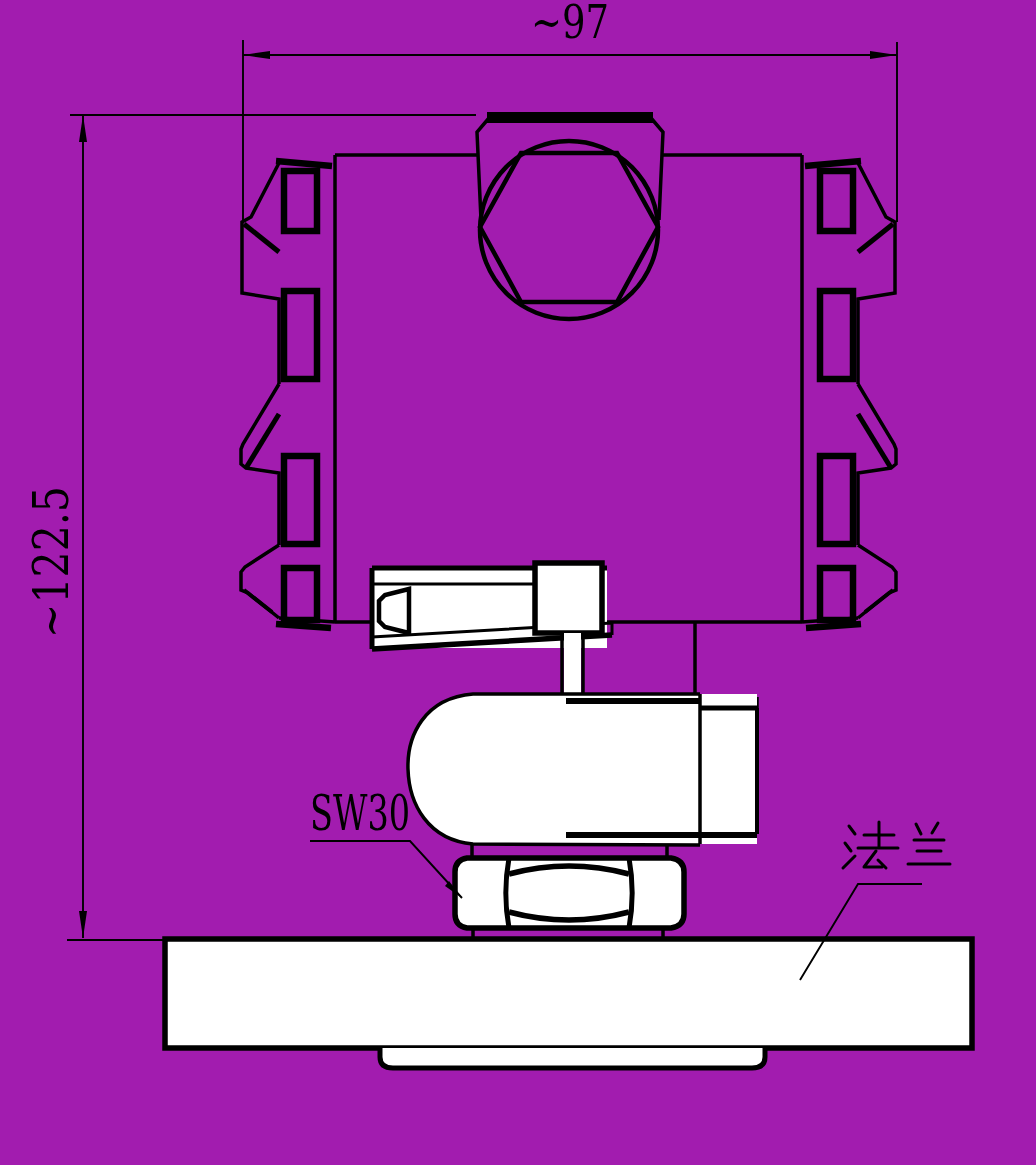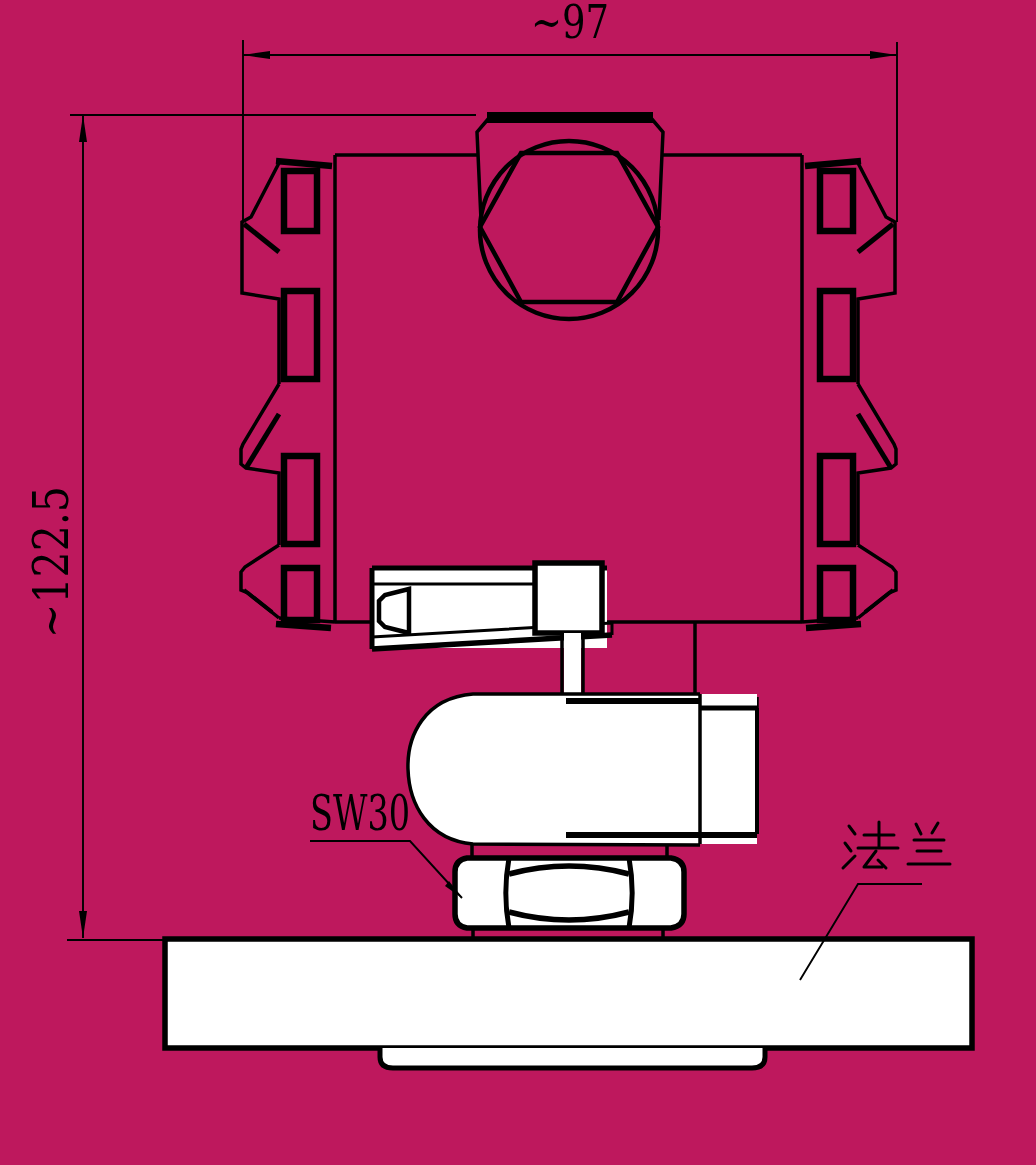--- a/index.html
+++ b/index.html
@@ -1,16 +1,16 @@
 <!DOCTYPE html>
 <html><head>
 <meta charset="utf-8">
 <style>
   html,body{margin:0;padding:0;background:#ffffff;}
-  .page{width:1036px;height:1165px;background:#be185d;position:relative;overflow:hidden;}
+  .page{width:1036px;height:1165px;background:#a21caf;position:relative;overflow:hidden;}
   svg{display:block;}
   text{font-family:"DejaVu Serif","Liberation Serif",serif;fill:#000;}
   .ln{stroke:#000;fill:none;stroke-width:3.5;}
   .thick{stroke:#000;fill:none;stroke-width:6.5;}
   .thin{stroke:#000;fill:none;stroke-width:1.9;}
   .wfill{fill:#ffffff;stroke:none;}
   .glyph{stroke:#000;fill:none;stroke-width:3;stroke-linecap:round;stroke-linejoin:round;}
 </style>
 </head>
 <body>

